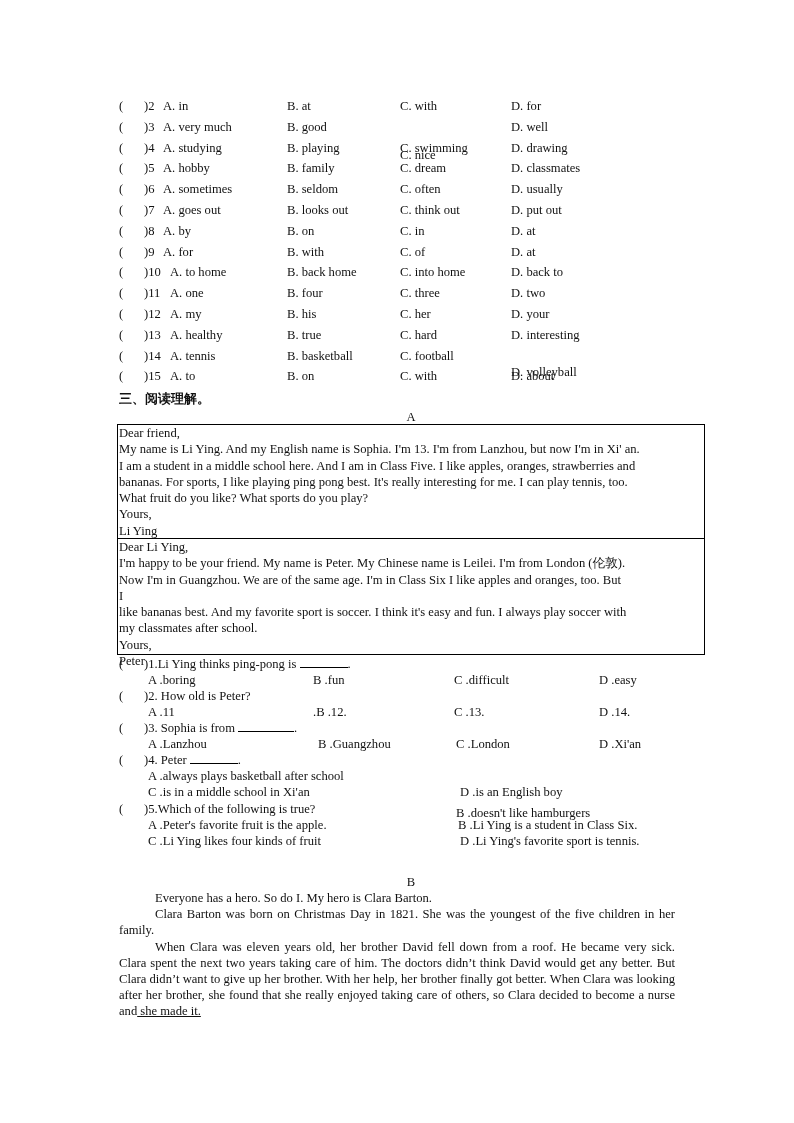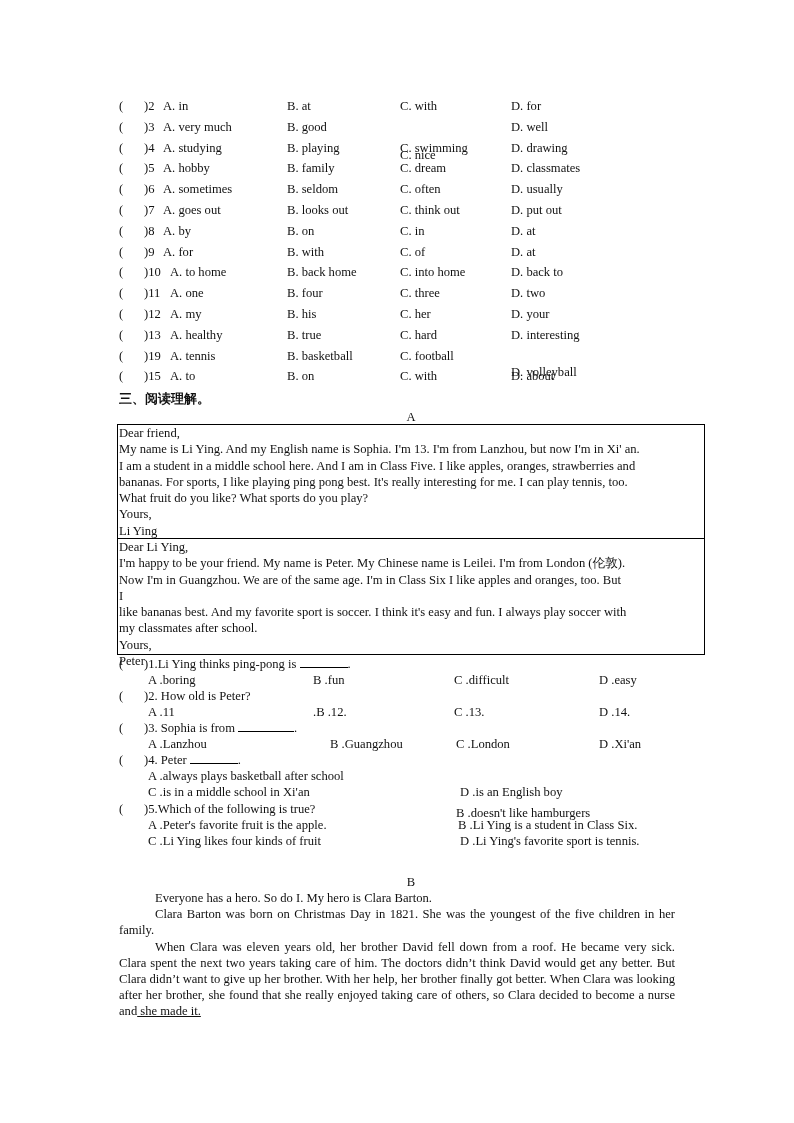--- a/index.html
+++ b/index.html
@@ -114,21 +114,21 @@
     <div>
       <div class="abs" style="left: 119px; top: 327px;">(</div>
       <div class="abs" style="left: 144px; top: 327px;">)13</div>
       <div class="abs" style="left: 170px; top: 327px;">A. healthy</div>
       <div class="abs" style="left: 287px; top: 327px;">B. true</div>
       <div class="abs" style="left: 400px; top: 327px;">C. hard</div>
       <div class="abs" style="left: 511px; top: 327px;">D. interesting</div>
     </div>
     <div>
       <div class="abs" style="left: 119px; top: 348px;">(</div>
-      <div class="abs" style="left: 144px; top: 348px;">)19</div>
+      <div class="abs" style="left: 144px; top: 348px;">)14</div>
       <div class="abs" style="left: 170px; top: 348px;">A. tennis</div>
       <div class="abs" style="left: 287px; top: 348px;">B. basketball</div>
       <div class="abs" style="left: 400px; top: 348px;">C. football</div>
       <div class="abs" style="left: 511px; top: 348px; margin-top: 16px;">D. volleyball</div>
     </div>
     <div>
       <div class="abs" style="left: 119px; top: 368px;">(</div>
       <div class="abs" style="left: 144px; top: 368px;">)15</div>
       <div class="abs" style="left: 170px; top: 368px;">A. to</div>
       <div class="abs" style="left: 287px; top: 368px;">B. on</div>
@@ -180,21 +180,21 @@
       <div class="abs" style="left: 144px; top: 688px;"><span>)2. How old is Peter?</span></div>
       <div class="abs" style="left: 148px; top: 704px;">A .11</div>
       <div class="abs" style="left: 313px; top: 704px;">.B .12.</div>
       <div class="abs" style="left: 454px; top: 704px;">C .13.</div>
       <div class="abs" style="left: 599px; top: 704px;">D .14.</div>
     </div>
     <div>
       <div class="abs" style="left: 119px; top: 720px;">(</div>
       <div class="abs" style="left: 144px; top: 720px;"><span>)3. Sophia is from </span><span class="blank" style="width: 56px;"></span><span>.</span></div>
       <div class="abs" style="left: 148px; top: 736px;">A .Lanzhou</div>
-      <div class="abs" style="left: 318px; top: 736px; margin-left: 12px;">B .Guangzhou</div>
+      <div class="abs" style="left: 318px; top: 736px;">B .Guangzhou</div>
       <div class="abs" style="left: 456px; top: 736px;">C .London</div>
       <div class="abs" style="left: 599px; top: 736px;">D .Xi'an</div>
     </div>
     <div>
       <div class="abs" style="left: 119px; top: 752px;">(</div>
       <div class="abs" style="left: 144px; top: 752px;"><span>)4. Peter </span><span class="blank" style="width: 48px;"></span><span>.</span></div>
       <div class="abs" style="left: 148px; top: 768px;">A .always plays  basketball after school</div>
       <div class="abs" style="left: 456px; top: 768px; margin-top: 37px;">B .doesn't like  hamburgers</div>
       <div class="abs" style="left: 148px; top: 784px;">C .is in a middle  school in Xi'an</div>
       <div class="abs" style="left: 460px; top: 784px;">D .is an English  boy</div>

